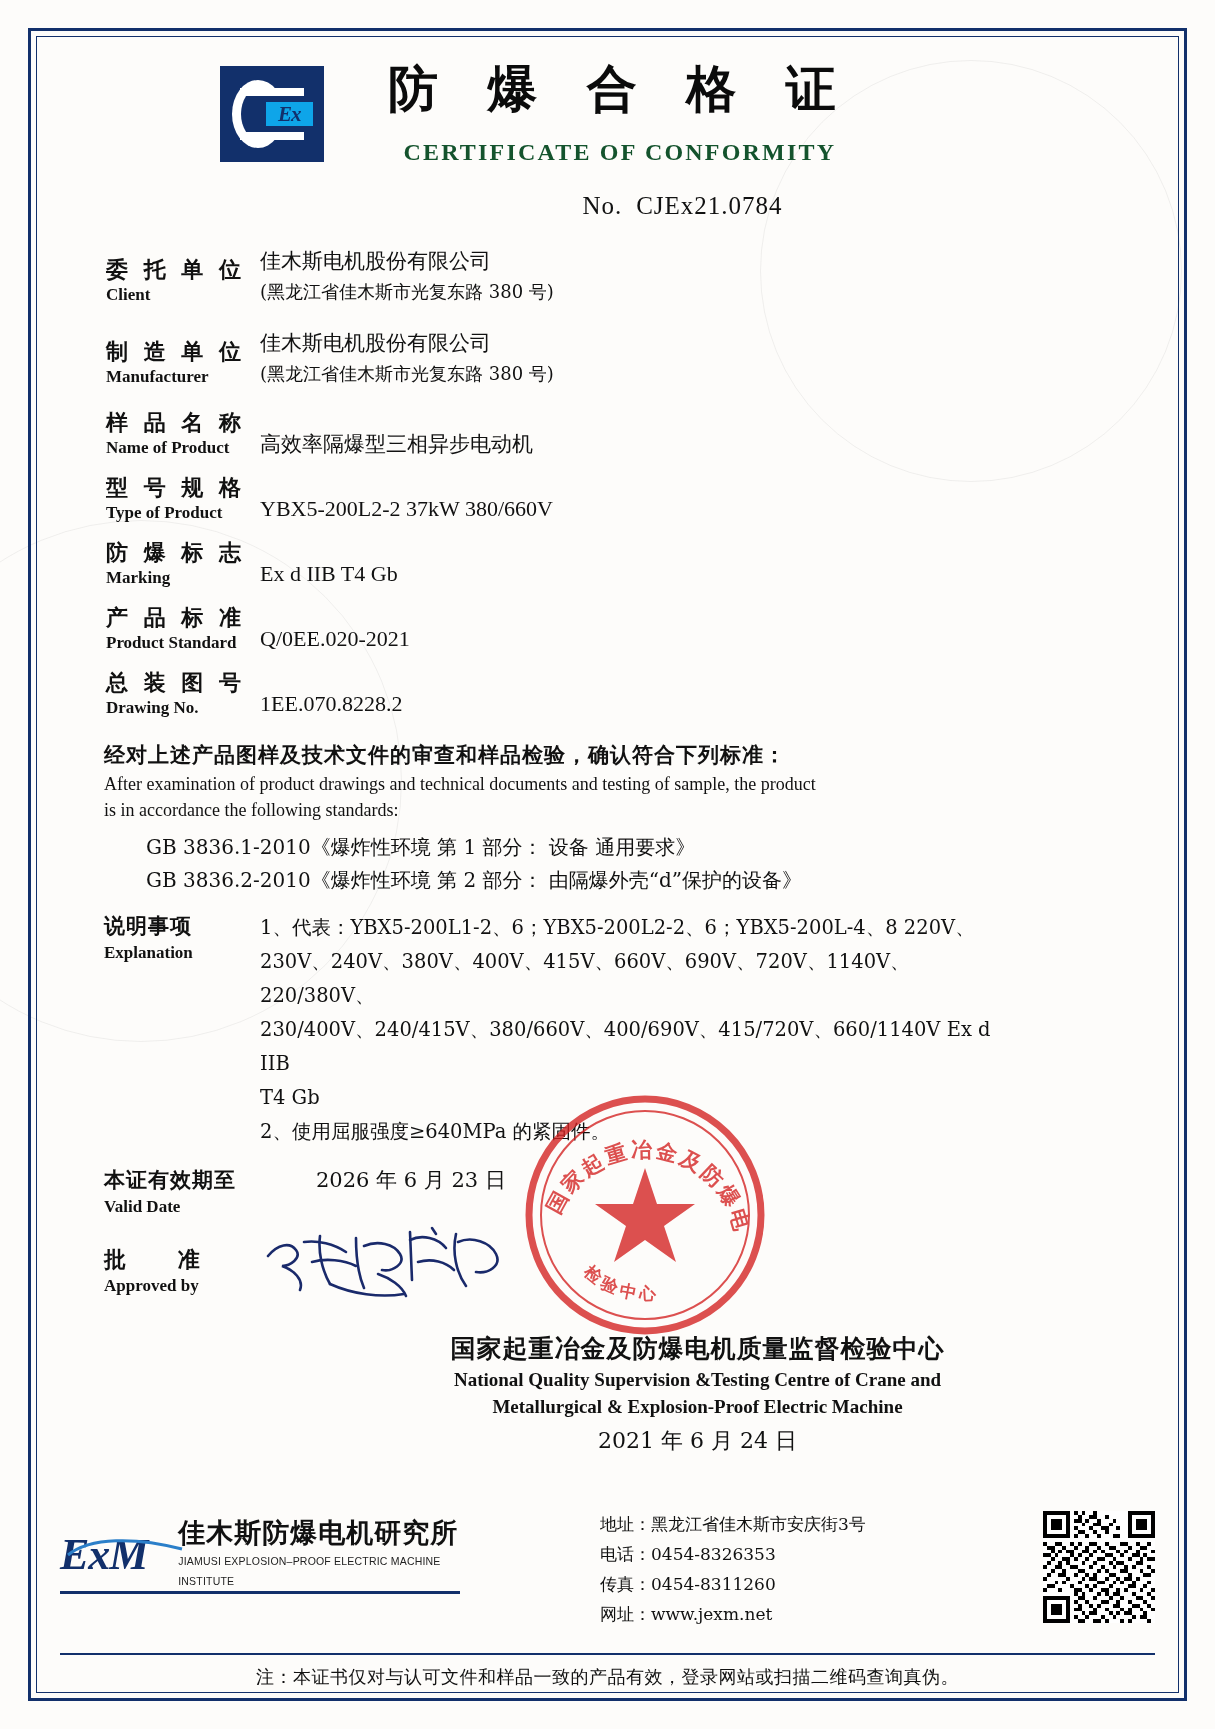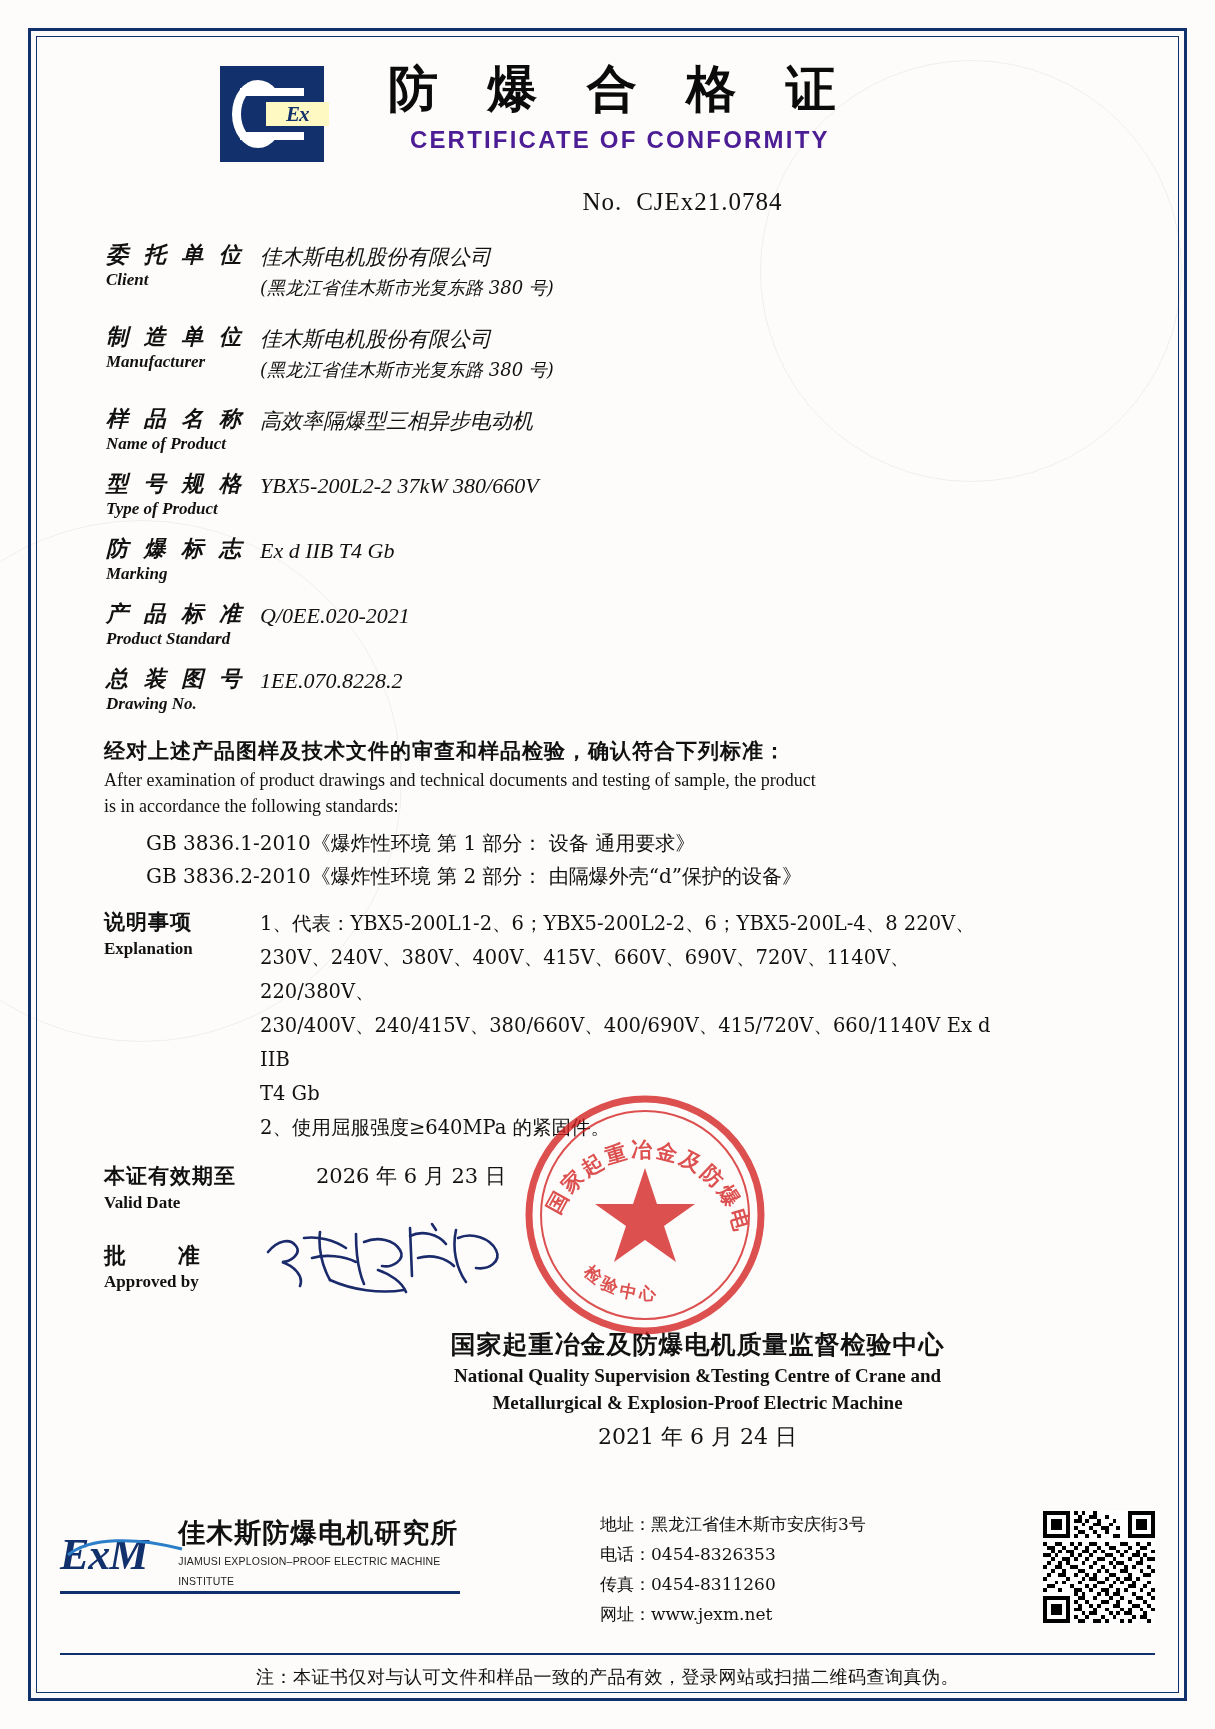--- a/index.html
+++ b/index.html
@@ -74,69 +74,68 @@
     border: 9px solid #ffffff;
     border-radius: 50%;
     border-right-color: transparent;
     box-sizing: border-box;
   }
   .ex-logo .ex-text {
     position: absolute;
     left: 46px;
     top: 36px;
     color: #12306b;
-    background: #fef9c3;
+    background: #0ea5e9;
     font-family: "Liberation Serif", serif;
     font-weight: bold;
     font-size: 21px;
     line-height: 24px;
-    padding: 0 20px;
+    padding: 0 12px;
     letter-spacing: -1px;
     font-style: italic;
   }
   .title-block {
     margin-left: 64px;
     text-align: center;
   }
   .title-cn {
     font-size: 50px;
     font-weight: bold;
     letter-spacing: 16px;
     color: #0b0b0b;
     font-family: "DejaVu Serif", serif;
     line-height: 58px;
     white-space: nowrap;
   }
   .title-en {
     font-size: 24px;
     font-weight: bold;
     letter-spacing: 2.2px;
-    margin-top: 8px;
-    color: #4c1d95;
+    margin-top: 21px;
+    color: #14532d;
     white-space: nowrap;
-    font-family: Liberation Sans, sans-serif;
+    font-family: Liberation Serif, serif;
   }
   .cert-no {
     text-align: center;
     font-size: 25px;
     margin-top: 26px;
     letter-spacing: 1px;
     padding-left: 150px;
   }
   .cert-no .no-label { margin-right: 14px; }
 
   
   .fields {
     margin-top: 24px;
   }
   .row {
     display: flex;
-    align-items: flex-start;
+    align-items: flex-end;
     margin-bottom: 14px;
-    font-style: italic;
   }
   .label {
     width: 200px;
     flex: none;
     padding-left: 46px;
     box-sizing: border-box;
   }
   .label .cn {
     font-size: 22px;
     font-weight: bold;

